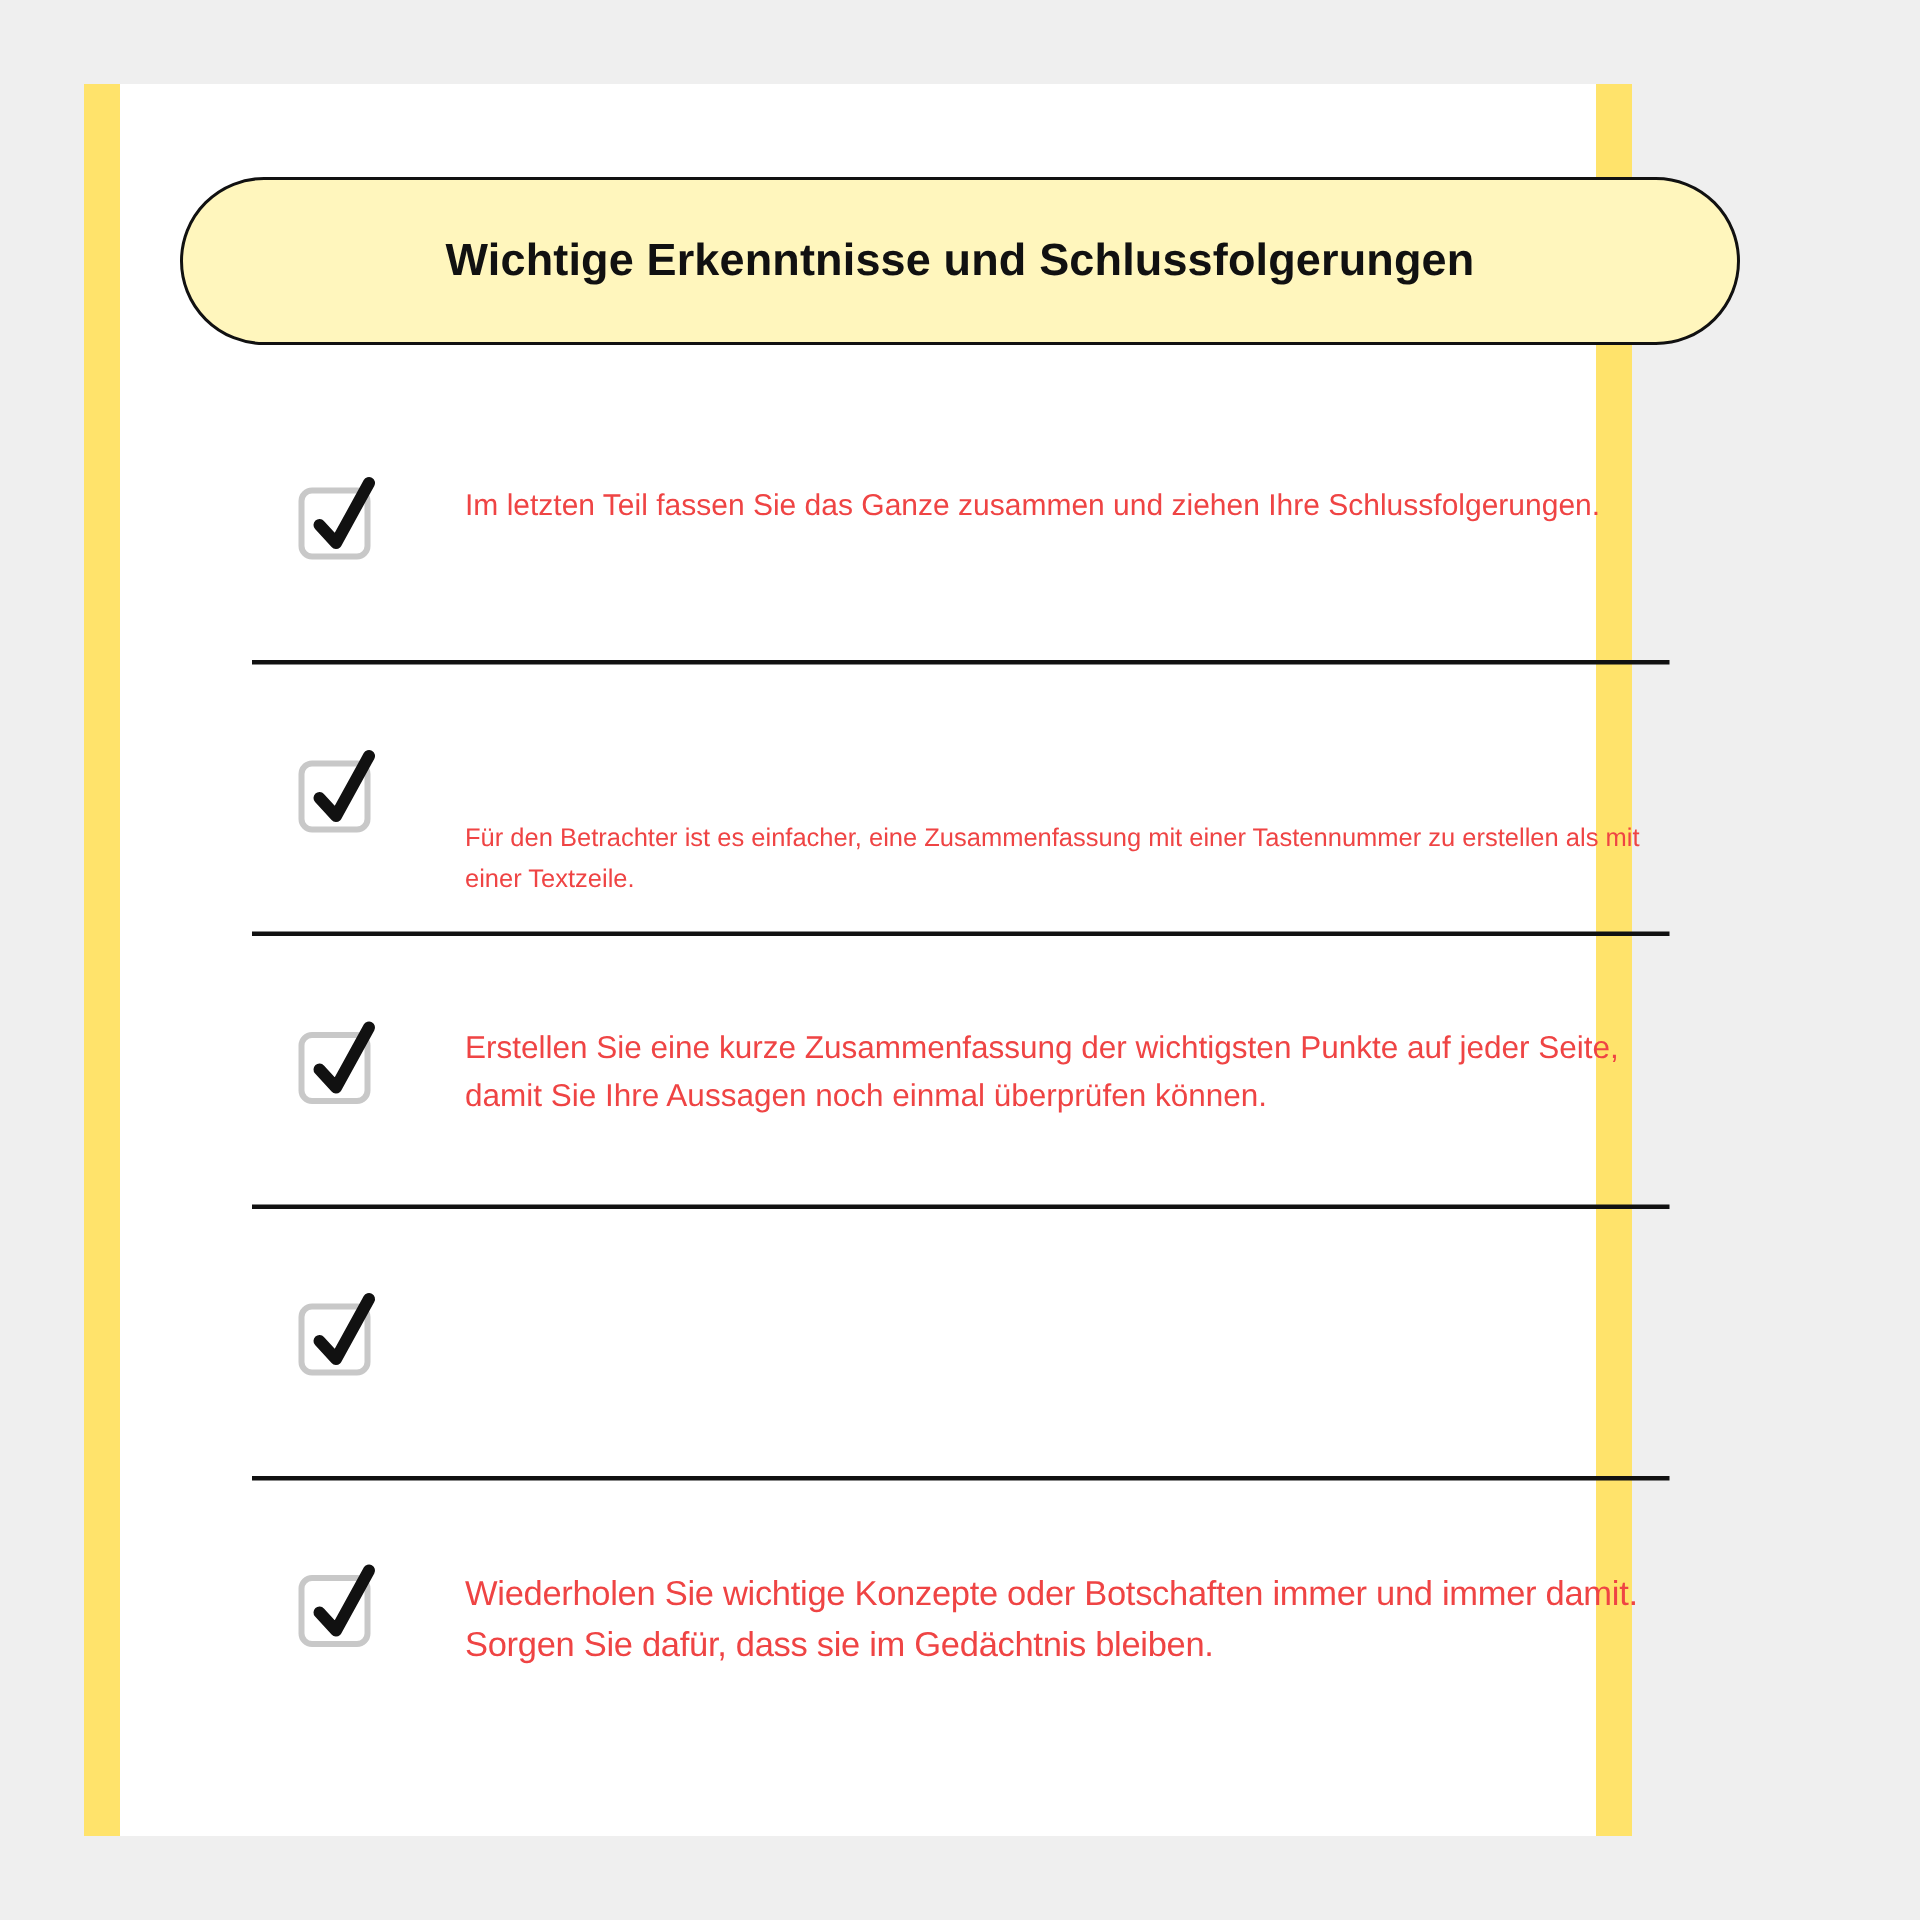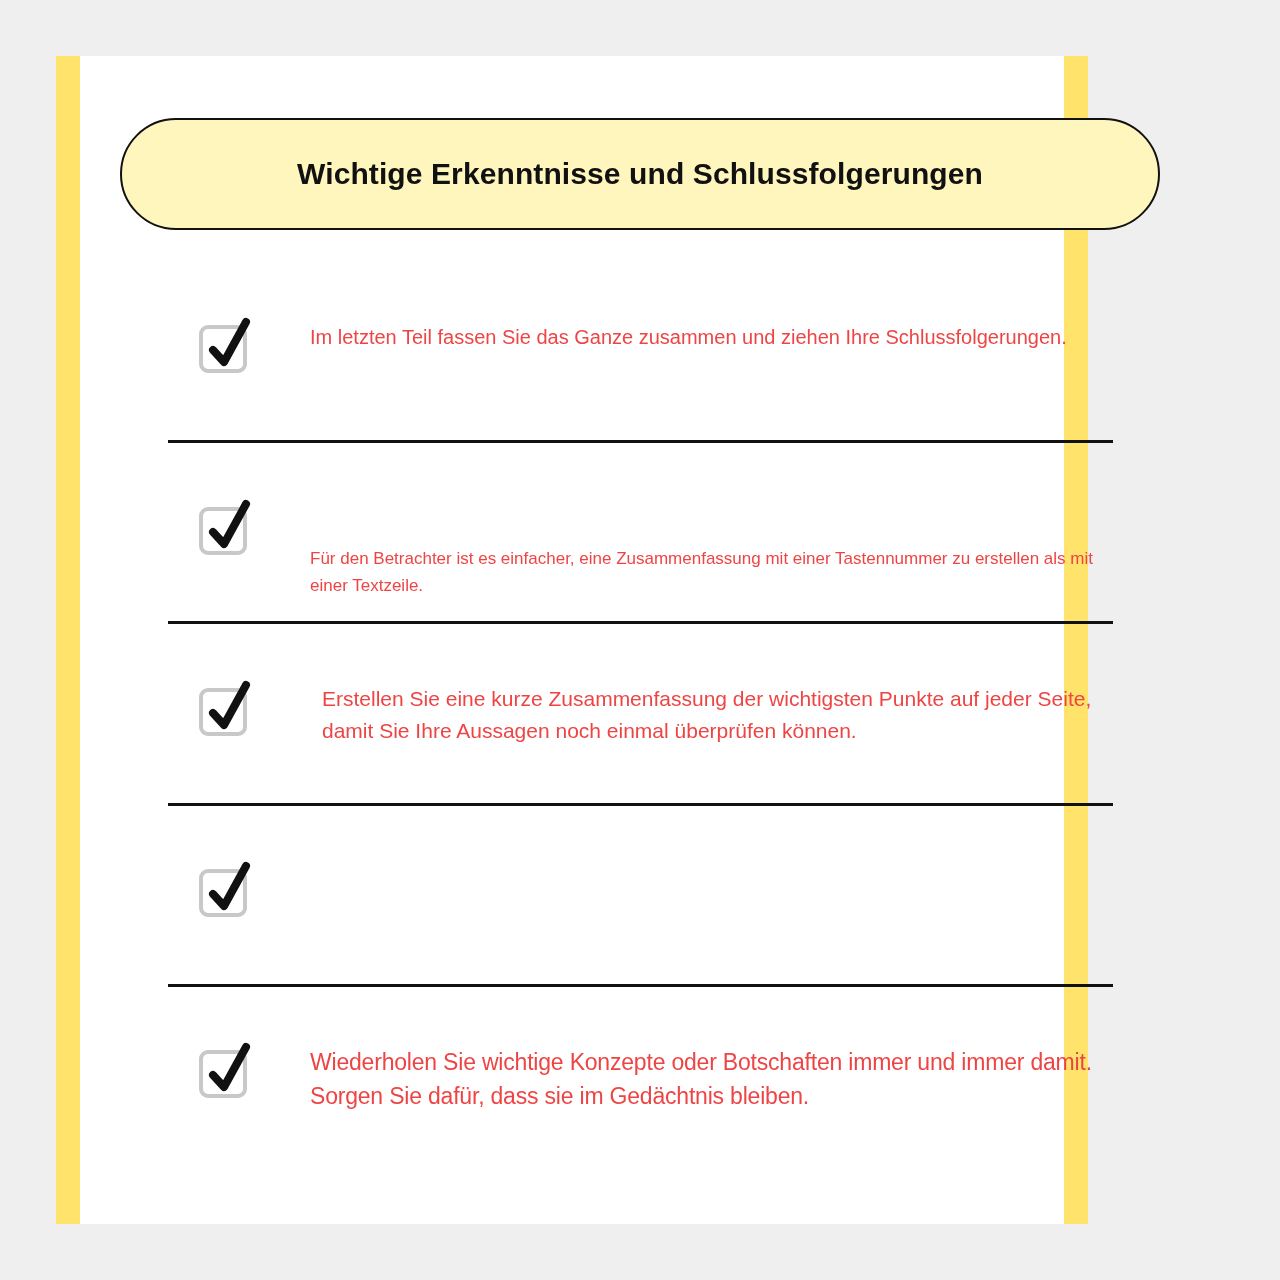--- a/index.html
+++ b/index.html
@@ -99,21 +99,21 @@
   </div>
   <div class="divider" style="top:565px;"></div>
 
   <div class="row" style="top:601px;">
     <div class="check" style="top:18px;">
       <svg width="60" height="66" viewBox="0 0 60 66">
         <rect x="3" y="15" width="44" height="44" rx="7" ry="7" fill="none" stroke="#c8c8c8" stroke-width="4"></rect>
         <path d="M15 38 L26 50 L48 10" fill="none" stroke="#111" stroke-width="8" stroke-linecap="round" stroke-linejoin="round"></path>
       </svg>
     </div>
-    <p class="text" style="top:26px; font-size:21px; line-height:32px;margin-left:12px;">Erstellen Sie eine kurze Zusammenfassung der wichtigsten Punkte auf jeder Seite, damit Sie Ihre Aussagen noch einmal überprüfen können.</p>
+    <p class="text" style="top:26px; font-size:21px; line-height:32px;">Erstellen Sie eine kurze Zusammenfassung der wichtigsten Punkte auf jeder Seite, damit Sie Ihre Aussagen noch einmal überprüfen können.</p>
   </div>
   <div class="divider" style="top:747px;"></div>
 
   <div class="row" style="top:782px;">
     <div class="check" style="top:18px;">
       <svg width="60" height="66" viewBox="0 0 60 66">
         <rect x="3" y="15" width="44" height="44" rx="7" ry="7" fill="none" stroke="#c8c8c8" stroke-width="4"></rect>
         <path d="M15 38 L26 50 L48 10" fill="none" stroke="#111" stroke-width="8" stroke-linecap="round" stroke-linejoin="round"></path>
       </svg>
     </div>

